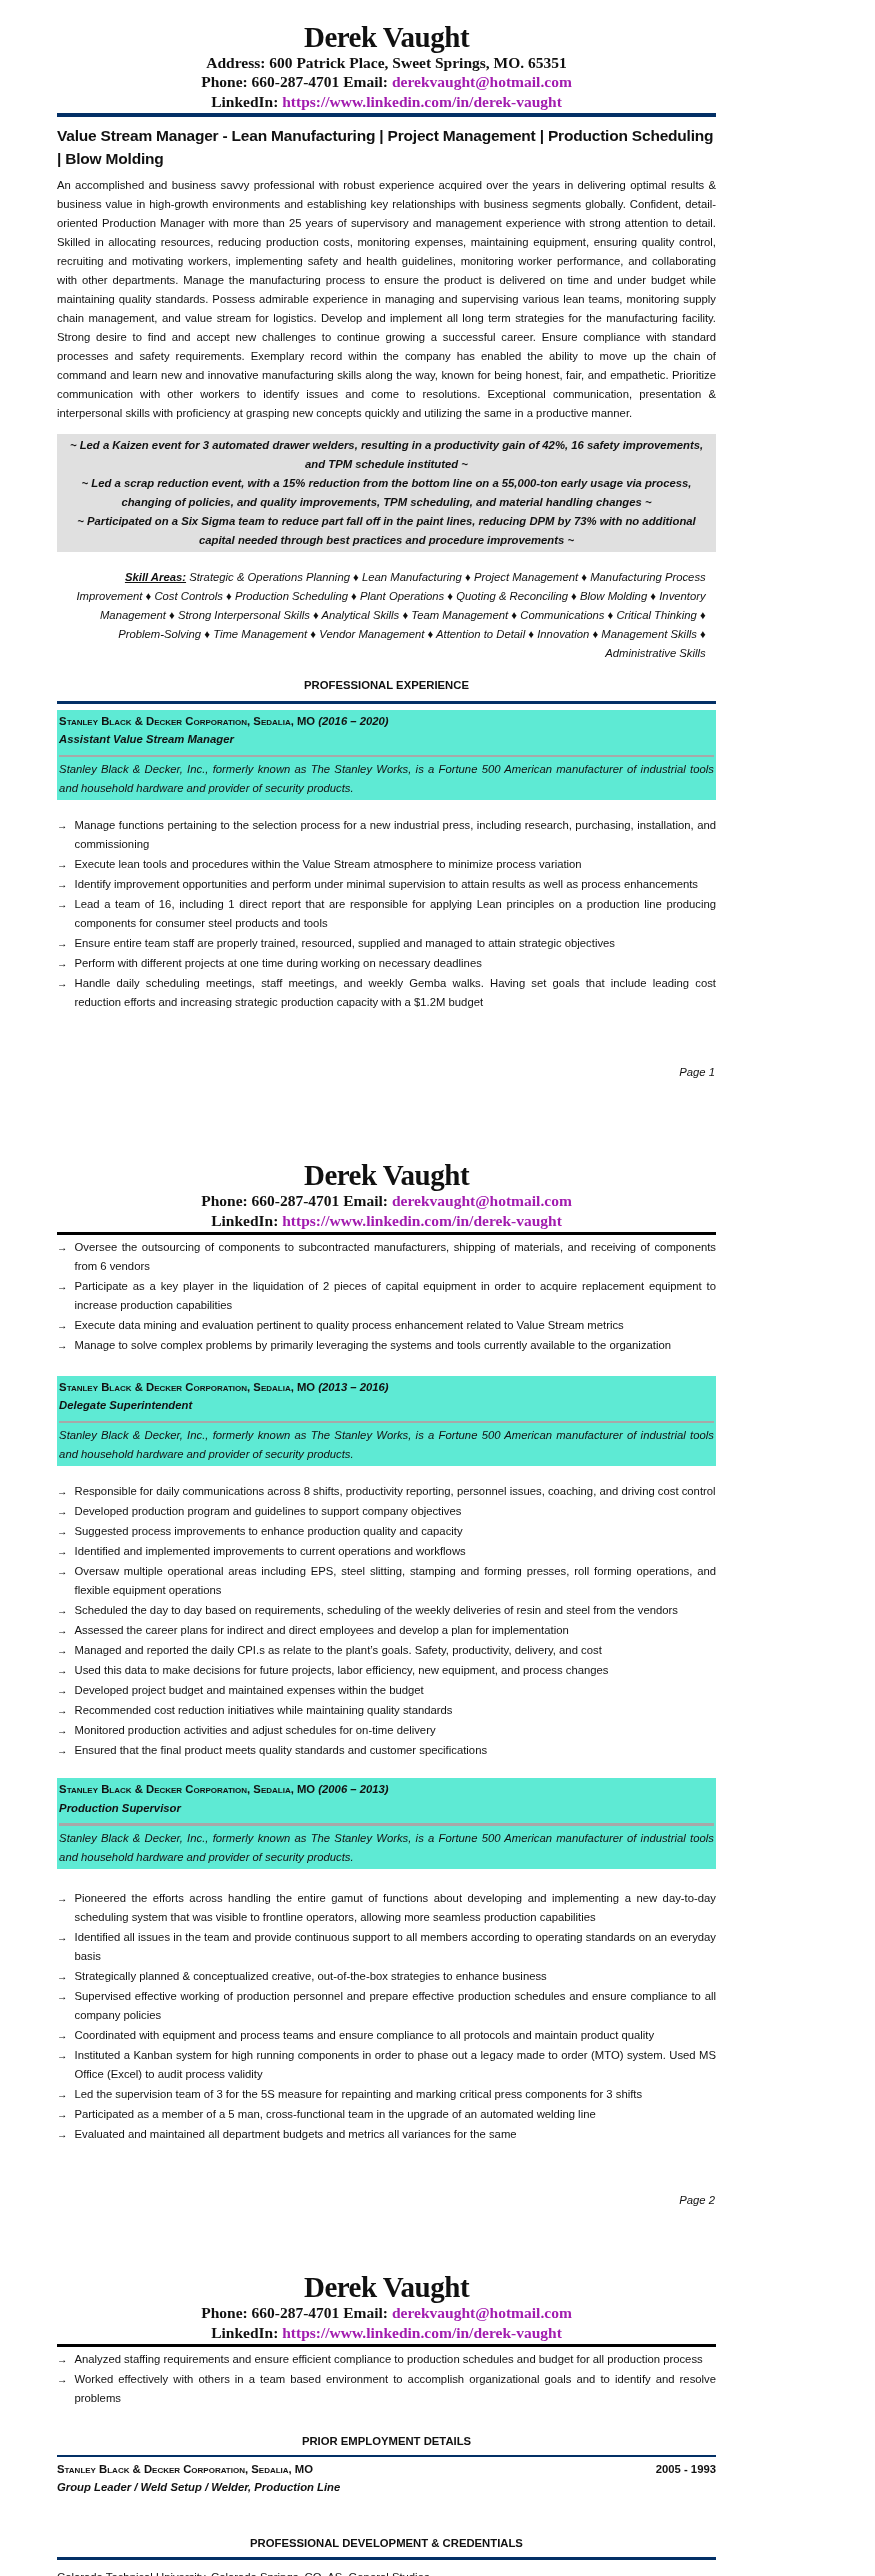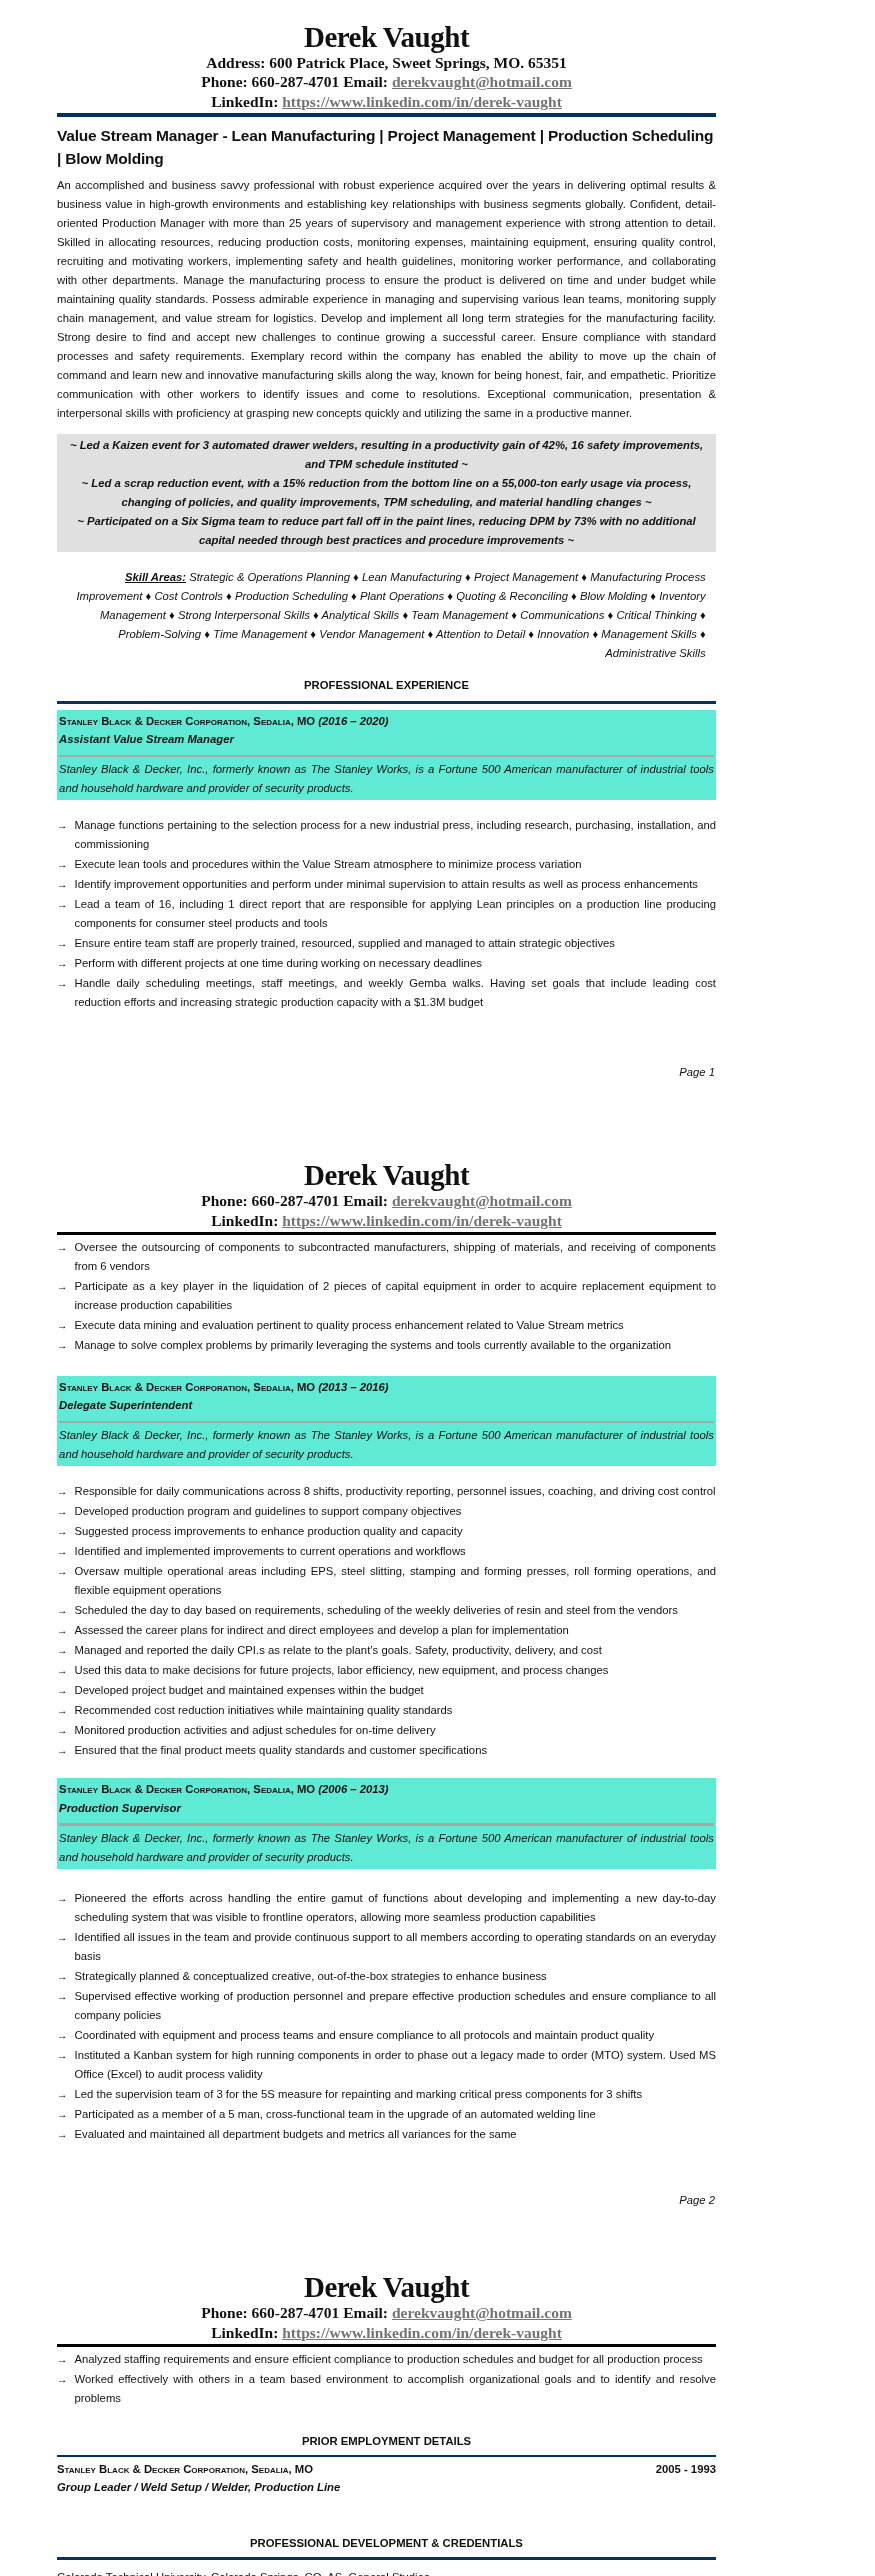--- a/index.html
+++ b/index.html
@@ -1,21 +1,21 @@
 <!DOCTYPE html>
 <html style="font-size:8.2px"><head>
 <meta charset="utf-8">
 <style>
   html, body { margin: 0; padding: 0; background: #ffffff; }
   body { width: 876px; font-family: "Liberation Sans", sans-serif; color: #111; }
   .page { position: relative; width: 772px; height: 1133px; box-sizing: border-box; padding: 0 56px 0 57px; overflow: hidden; }
   .hdr { text-align: center; font-family: "Liberation Serif", serif; font-weight: bold; }
   .hdr .name { font-size: 29px; line-height: 32px; letter-spacing: -0.5px; }
   .hdr .line { font-size: 15.5px; line-height: 19.6px; }
-  .hdr a { color: #737373; text-decoration: underline; }
+  .hdr a { color: #a21caf; }
   .rule-blue { height: 3.1px; background: #033066; margin: 2.1px 0 0 0; }
   .rule-black { height: 2.6px; background: #000; margin: 2.1px 0 0 0; }
   .headline { font-weight: bold; font-size: 15.5px; line-height: 23px; margin: 7.2px 0 6.2px; letter-spacing: -0.2px; }
   .para { font-size: 11.3px; line-height: 19px; text-align: justify; margin: 0; }
   .achieve { background: #e0e0e0; text-align: center; font-weight: bold; font-style: italic; font-size: 11.3px; line-height: 19px; padding: 2.1px 5.2px; margin-top: 11.3px; }
   .skills { text-align: right; font-style: italic; font-size: 11.3px; line-height: 19px; margin: 15.5px 10.3px 0; }
   .skills .lbl { font-weight: bold; text-decoration: underline; }
   .sec-title { text-align: center; font-weight: bold; font-size: 11.3px; line-height: 15.5px; margin-top: 15.5px; }
   .sec-rule { height: 2.6px; background: #033066; margin: 7.2px 0 6.2px; }
   .job-box { background: #5eead4; padding: 2.1px 2.1px 2.1px 2.1px; margin-top: 6.2px; }
@@ -66,21 +66,21 @@
     <div class="job-desc">Stanley Black &amp; Decker, Inc., formerly known as The Stanley Works, is a Fortune 500 American manufacturer of industrial tools and household hardware and provider of security products.</div>
   </div>
 
   <ul class="bul">
     <li><span class="arr">→</span><span>Manage functions pertaining to the selection process for a new industrial press, including research, purchasing, installation, and commissioning</span></li>
     <li><span class="arr">→</span><span>Execute lean tools and procedures within the Value Stream atmosphere to minimize process variation</span></li>
     <li><span class="arr">→</span><span>Identify improvement opportunities and perform under minimal supervision to attain results as well as process enhancements</span></li>
     <li><span class="arr">→</span><span>Lead a team of 16, including 1 direct report that are responsible for applying Lean principles on a production line producing components for consumer steel products and tools</span></li>
     <li><span class="arr">→</span><span>Ensure entire team staff are properly trained, resourced, supplied and managed to attain strategic objectives</span></li>
     <li><span class="arr">→</span><span>Perform with different projects at one time during working on necessary deadlines</span></li>
-    <li><span class="arr">→</span><span>Handle daily scheduling meetings, staff meetings,  and weekly Gemba walks. Having set goals that include leading cost reduction efforts and increasing strategic production capacity with a $1.3M budget</span></li>
+    <li><span class="arr">→</span><span>Handle daily scheduling meetings, staff meetings,  and weekly Gemba walks. Having set goals that include leading cost reduction efforts and increasing strategic production capacity with a $1.2M budget</span></li>
   </ul>
   <div class="pageno" style="top:1066px">Page 1</div>
 </div>
 
 <div class="page">
   <div style="height:26px"></div>
   <div class="hdr">
     <div class="name">Derek Vaught</div>
     <div class="line"><span>Phone: 660-287-4701 Email: </span><a>derekvaught@hotmail.com</a></div>
     <div class="line"><span>LinkedIn: </span><a>https://www.linkedin.com/in/derek-vaught</a></div>

